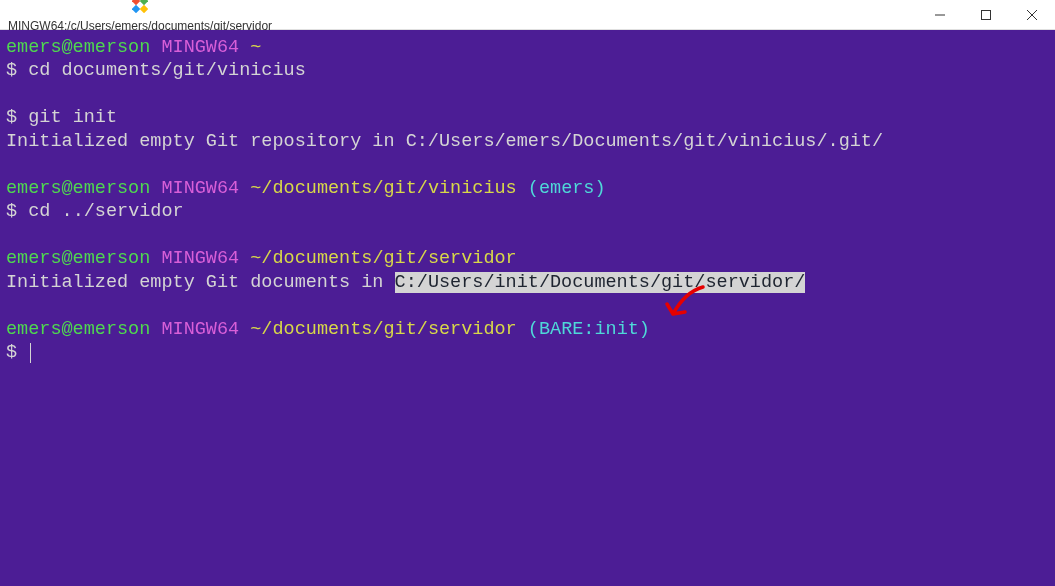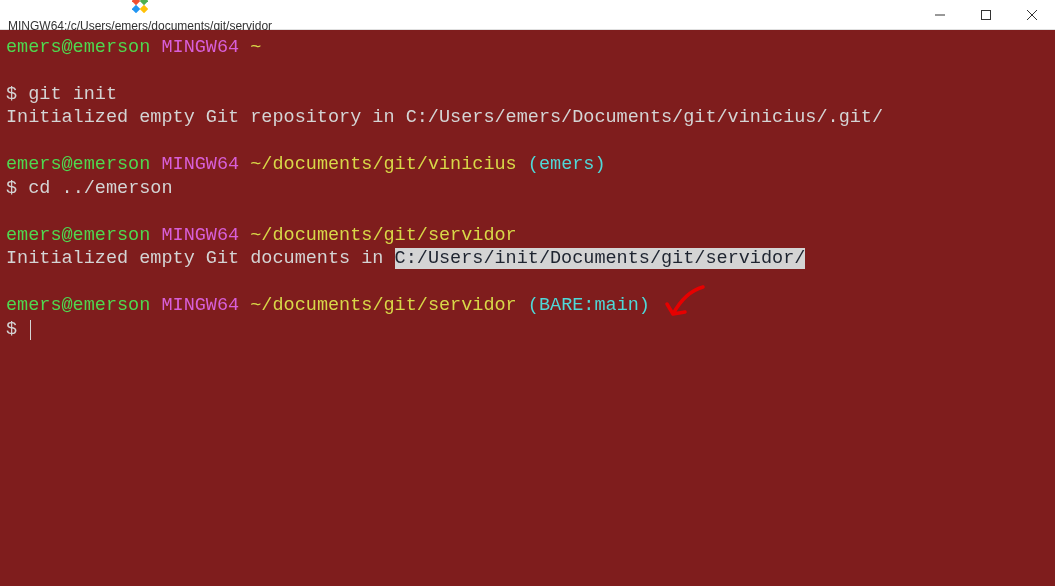--- a/index.html
+++ b/index.html
@@ -50,21 +50,21 @@
       display: flex;
       align-items: center;
       justify-content: center;
       font-size: 10px;
       color: #333;
       background: transparent;
       border: none;
       cursor: pointer;
     }
     .terminal {
-      background: #7f1d1d;
+      background: #4c1d95;
       width: 100%;
       height: calc(586px - 30px);
       padding: 6px 6px;
       font-family: 'Consolas', 'Courier New', monospace;
       font-size: 18.5px;
       line-height: 1.27;
       color: #d4d4d4;
       position: relative;
       overflow: hidden;
     }
@@ -134,33 +134,34 @@
           <line x1="0" y1="0" x2="10" y2="10" stroke="#333" stroke-width="1"></line>
           <line x1="10" y1="0" x2="0" y2="10" stroke="#333" stroke-width="1"></line>
         </svg>
     </button>
   </div>
 </div>
 
 <div class="terminal">
 
   <div class="line"><span class="user-host">emers@emerson</span> <span class="mingw">MINGW64</span> <span class="path">~</span></div>
+  <div class="line"><span class="prompt">$</span> <span>cd documents/git/vinicius</span></div>
   <div class="line">&nbsp;</div>
 
   <div class="line"><span class="prompt">$</span> <span>git init</span></div>
   <div class="line">Initialized empty Git repository in C:/Users/emers/Documents/git/vinicius/.git/</div>
   <div class="line">&nbsp;</div>
 
   <div class="line"><span class="user-host">emers@emerson</span> <span class="mingw">MINGW64</span> <span class="path">~/documents/git/vinicius</span> <span class="branch">(emers)</span></div>
-  <div class="line"><span class="prompt">$</span> <span>cd ../emerson</span></div>
+  <div class="line"><span class="prompt">$</span> <span>cd ../servidor</span></div>
   <div class="line">&nbsp;</div>
 
   <div class="line"><span class="user-host">emers@emerson</span> <span class="mingw">MINGW64</span> <span class="path">~/documents/git/servidor</span></div>
   <div class="line"><span>Initialized empty Git documents in </span><span class="highlight">C:/Users/init/Documents/git/servidor/</span></div>
   <div class="line">&nbsp;</div>
 
-  <div class="line"><span class="user-host">emers@emerson</span> <span class="mingw">MINGW64</span> <span class="path">~/documents/git/servidor</span> <span class="branch">(BARE:main)</span></div>
+  <div class="line"><span class="user-host">emers@emerson</span> <span class="mingw">MINGW64</span> <span class="path">~/documents/git/servidor</span> <span class="branch">(BARE:init)</span></div>
   <div class="line"><span class="prompt">$</span> <span class="cursor-block"></span></div>
 
   <svg class="annotation" style="left:655px; top:252px;" width="60" height="50" viewBox="0 0 60 50">
     <path d="M 48 5 Q 30 10 18 32 M 18 32 L 12 22 M 18 32 L 30 30" fill="none" stroke="#e60000" stroke-width="3.5" stroke-linecap="round" stroke-linejoin="round"></path>
   </svg>
 </div>
 
 </body></html>

